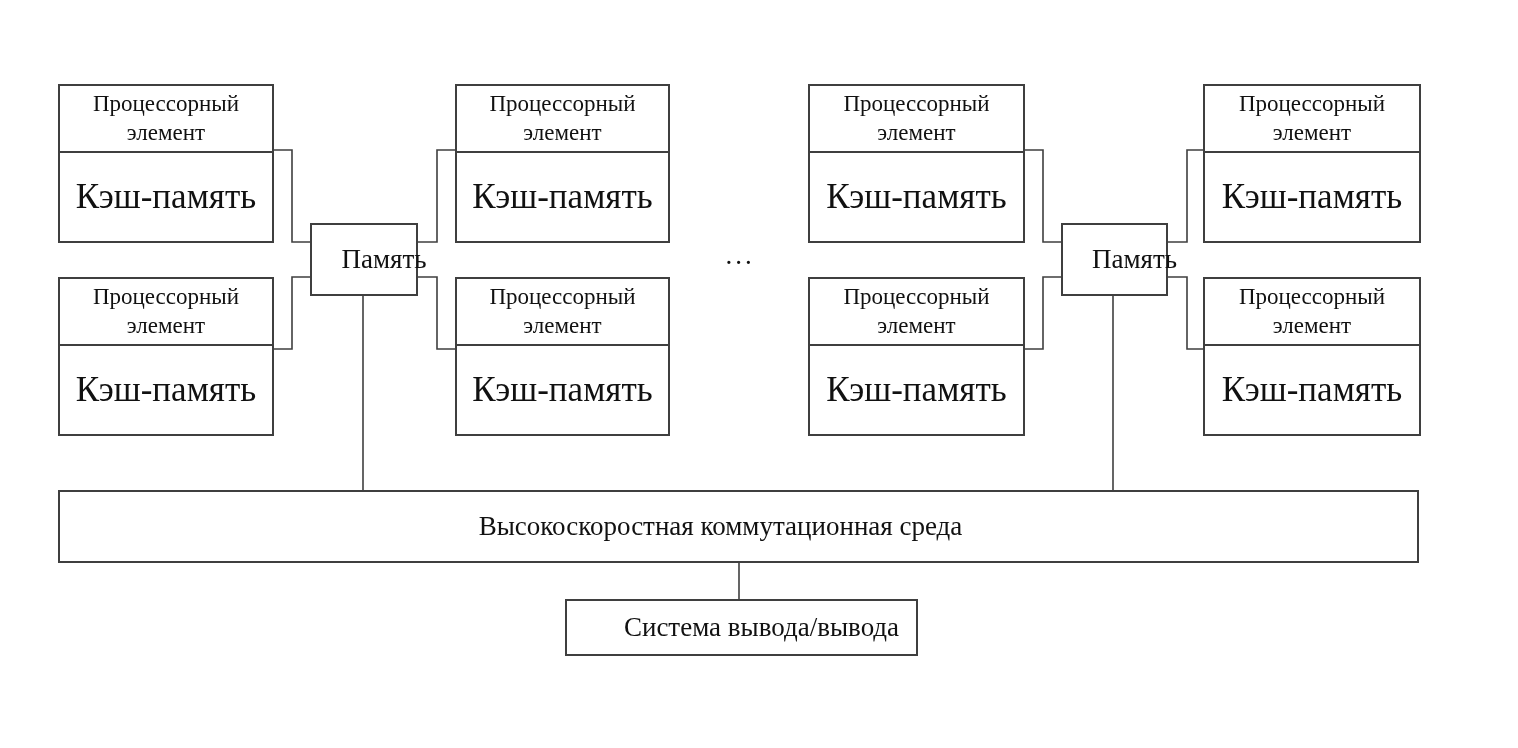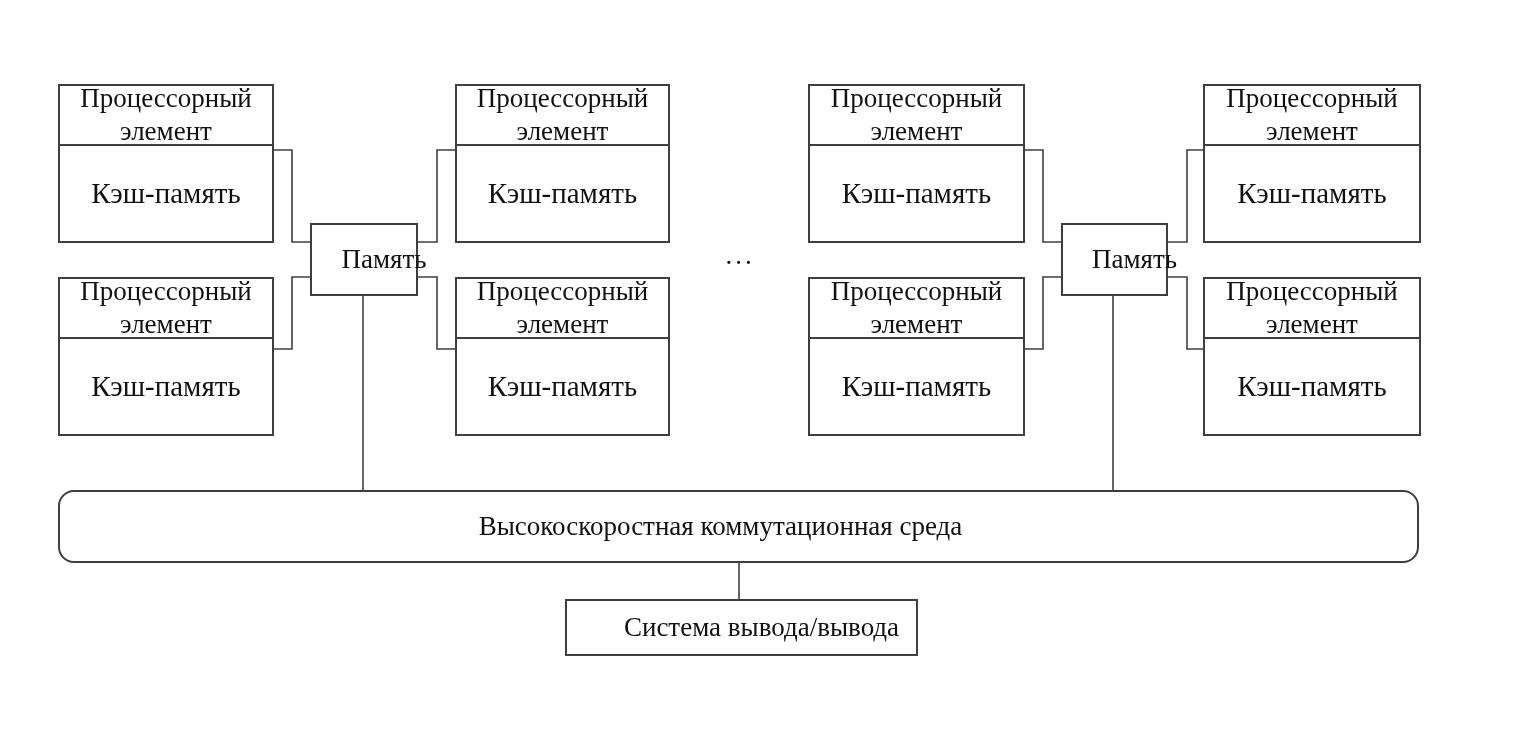--- a/index.html
+++ b/index.html
@@ -39,37 +39,37 @@
     position: absolute;
     box-sizing: border-box;
     border: 2px solid #3f3f3f;
     background: #ffffff;
     height: 159px;
     display: flex;
     flex-direction: column;
   }
   .stack .pe {
     box-sizing: border-box;
-    height: 60px;
+    height: 67px;
     border-bottom: 2px solid #3f3f3f;
     display: flex;
     align-items: center;
     justify-content: center;
     text-align: center;
-    font-size: 27px;
+    font-size: 23px;
     line-height: 1.22;
     padding: 0 4px;
   }
   .stack .cache {
     flex: 1;
     display: flex;
     align-items: center;
     justify-content: center;
     text-align: center;
-    font-size: 29px;
+    font-size: 35px;
   }
   .ellipsis {
     position: absolute;
     left: 720px;
     top: 240px;
     width: 40px;
     text-align: center;
     font-size: 27px;
     letter-spacing: 3px;
   }
@@ -134,19 +134,19 @@
   <div class="stack" style="left:1203px; top:277px; width:218px;">
     <div class="pe">Процессорный элемент</div>
     <div class="cache">Кэш-память</div>
   </div>
 
   <div class="box" style="left:310px; top:223px; width:108px; height:73px;">Память</div>
   <div class="box" style="left:1061px; top:223px; width:107px; height:73px;">Память</div>
 
   <div class="ellipsis">...</div>
 
-  <div class="box" style="left:58px; top:490px; width:1361px; height:73px;border-radius:16px;">
+  <div class="box" style="left:58px; top:490px; width:1361px; height:73px;">
     <span class="interconnect-label">Высокоскоростная коммутационная среда</span>
   </div>
 
   <div class="box" style="left:565px; top:599px; width:353px; height:57px;">Система вывода/вывода</div>
 
 </div>
 
 </body></html>

